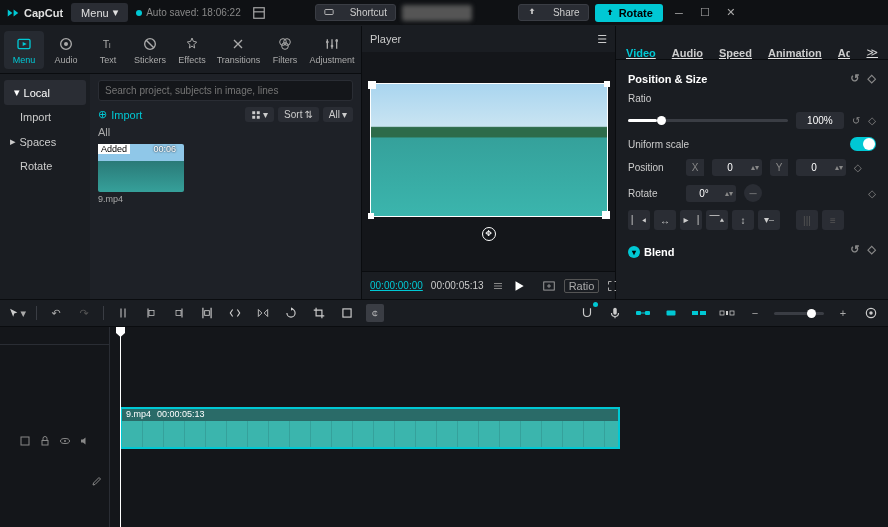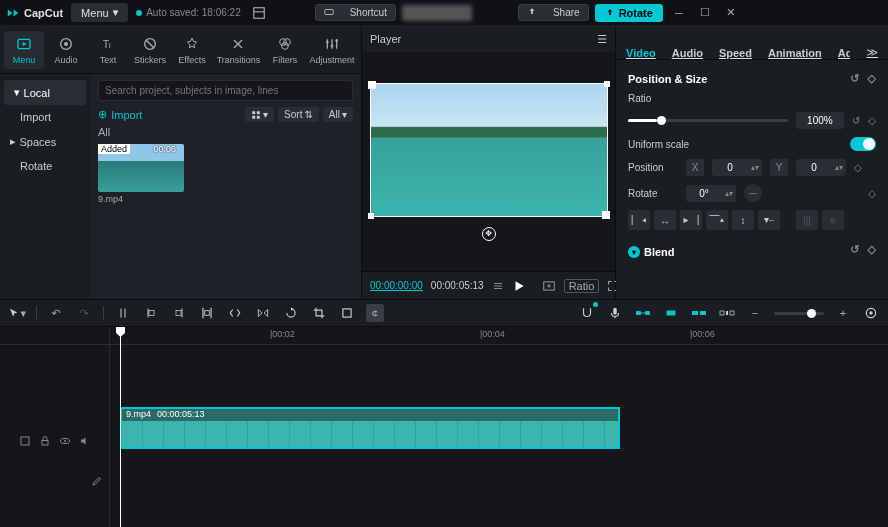--- a/index.html
+++ b/index.html
@@ -562,25 +562,20 @@
     </div>
     <div style="flex:1;position:relative">
       <span style="position:absolute;right:6px;top:6px;color:#888">
         <svg width="12" height="12" viewBox="0 0 24 24">
             <path d="M4 20l4-1 11-11-3-3L5 16z" fill="none" stroke="#888" stroke-width="2"></path>
           </svg>
       </span>
     </div>
   </div>
   <div class="tl-right">
-    <div class="tl-ruler">
-      <span class="tl-tick" style="left:160px">|00:02</span>
-      <span class="tl-tick" style="left:370px">|00:04</span>
-      <span class="tl-tick" style="left:580px">|00:06</span>
-    </div>
     <div class="playhead"></div>
     <div class="clip">
       <div class="clip-header">
         <span>9.mp4</span>
         <span>00:00:05:13</span>
       </div>
       <div class="clip-frames"></div>
     </div>
   </div>
 </div>

